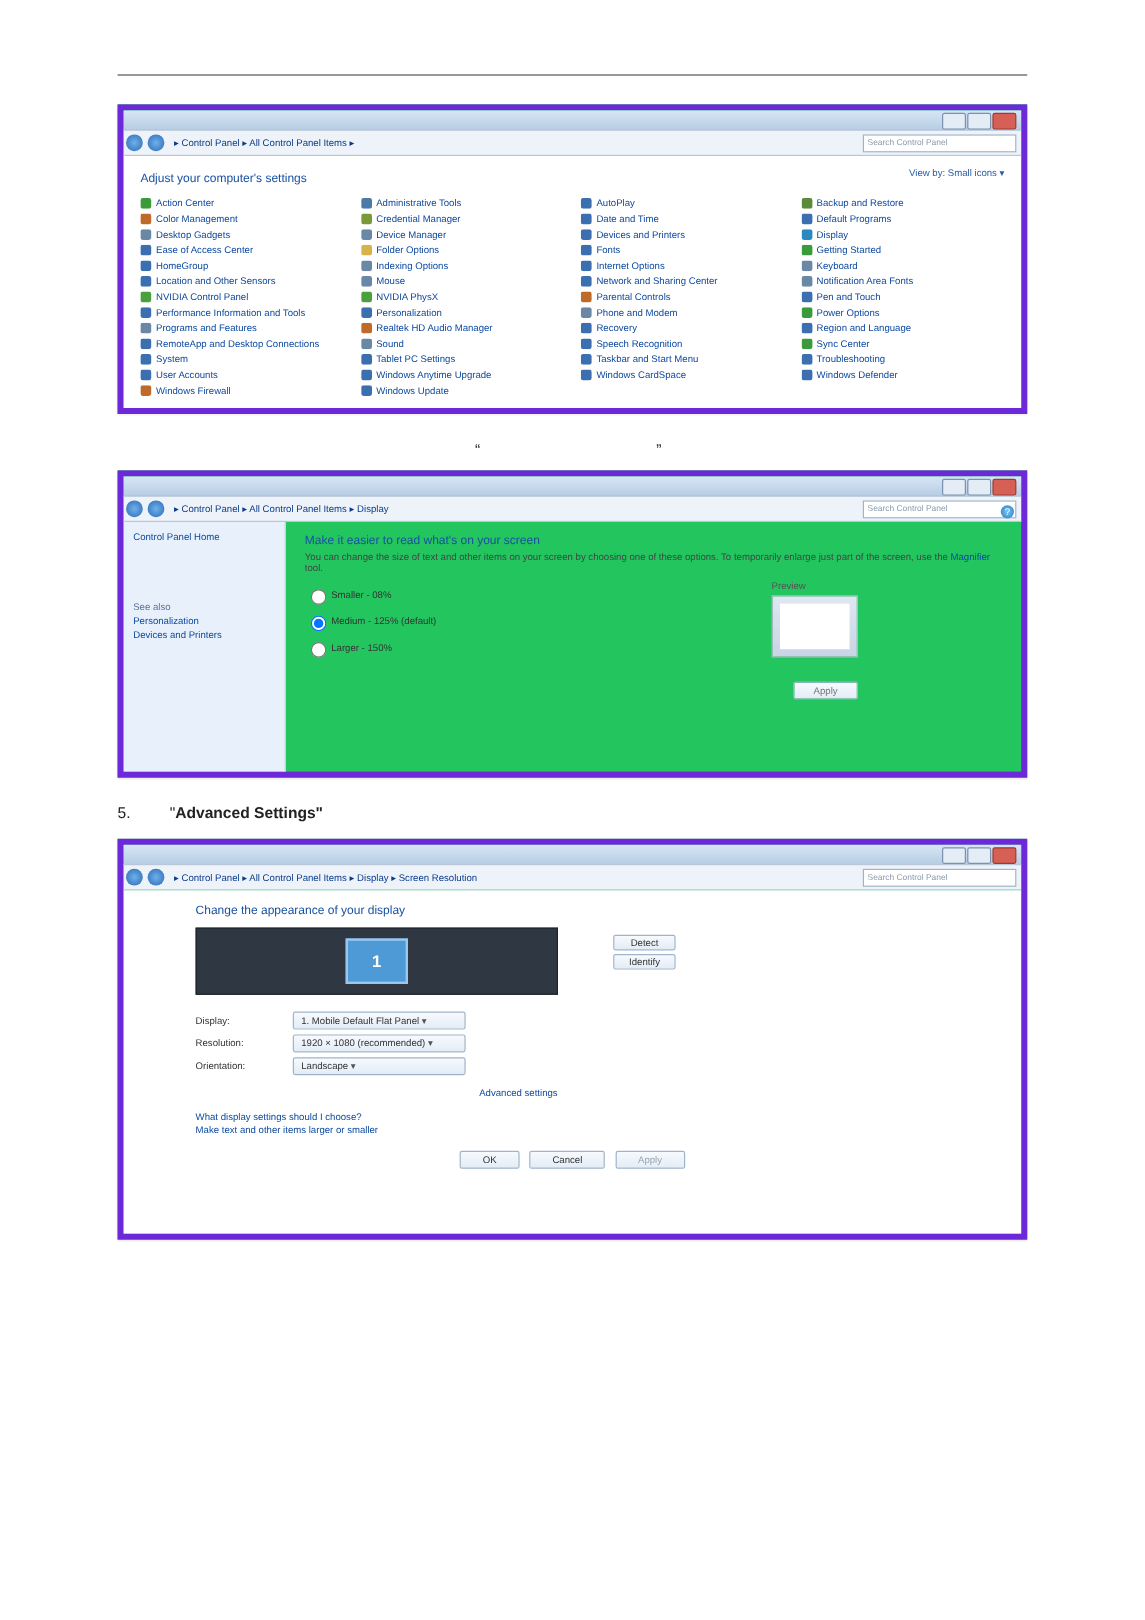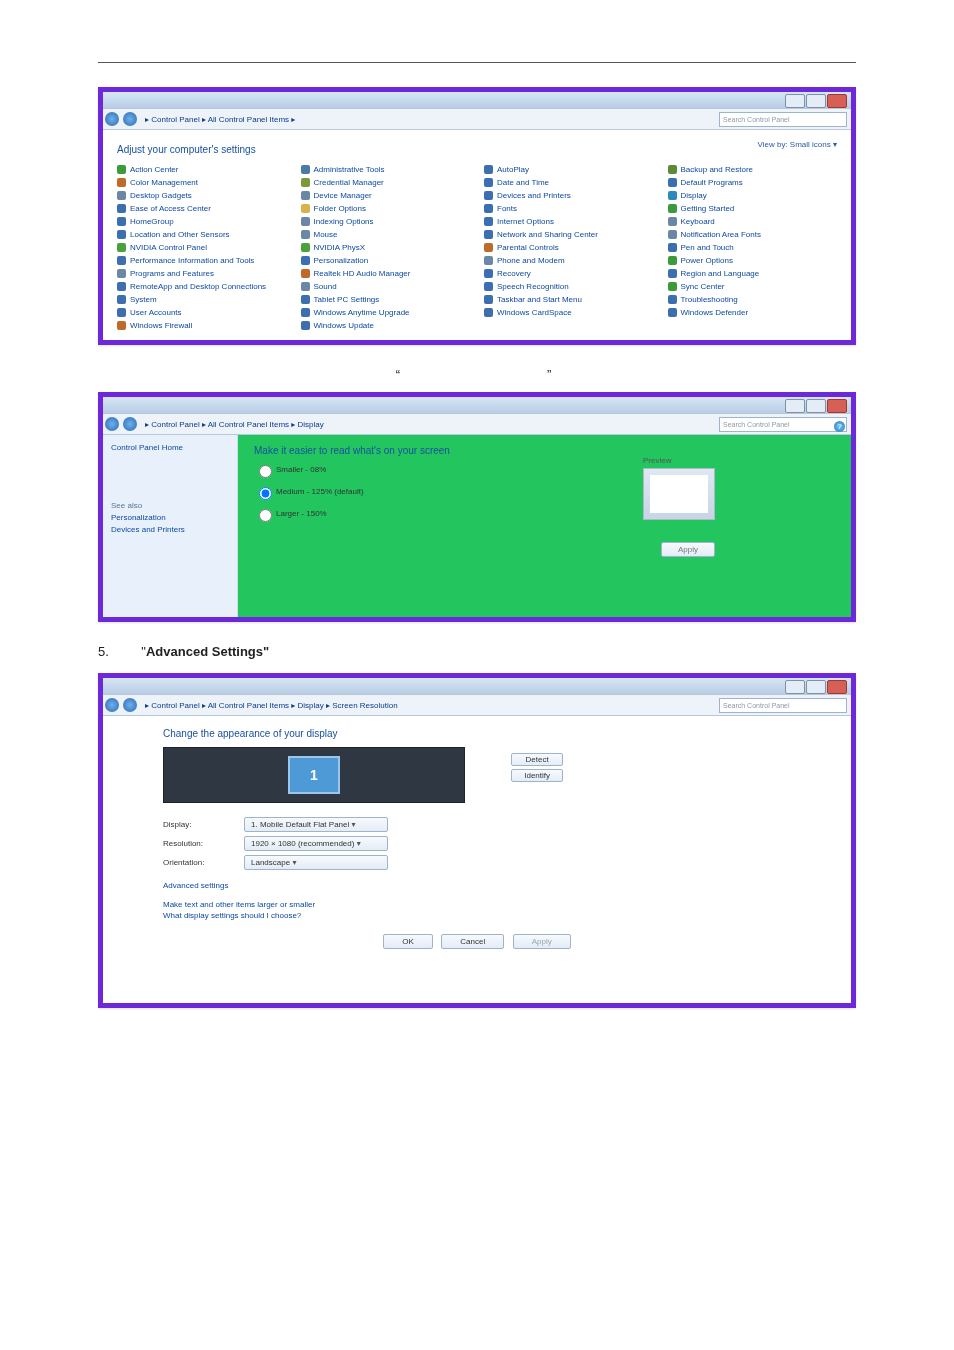--- a/index.html
+++ b/index.html
@@ -51,21 +51,21 @@
   .s3 h4{color:#1951a1;font-size:10px;font-weight:400;margin:2px 0 8px}
   .s3 .monwrap{background:#2f3742;border:1px solid #1e242c;height:54px;width:300px;display:flex;align-items:center;justify-content:center;position:relative;margin-bottom:10px}
   .s3 .mon{width:48px;height:34px;background:#4d9ad6;border:2px solid #9cc6ea;position:relative;display:flex;align-items:center;justify-content:center;color:#fff;font-size:14px;font-weight:600}
   .s3 .detect{position:absolute;right:-98px;top:6px;display:flex;flex-direction:column;gap:3px}
   .s3 .detect .btn,.s3 .row .sel,.s3 .foot .btn{display:inline-block;border:1px solid #9fb3c9;background:linear-gradient(#f7fafe,#e3ecf6);font-size:8px;border-radius:2px}
   .s3 .detect .btn{padding:1px 12px;color:#333;text-align:center}
   .s3 .row{display:flex;align-items:center;margin:4px 0;font-size:8px;color:#333}
   .s3 .row .lab{width:81px}
   .s3 .row .sel{padding:2px 6px;min-width:130px;color:#333}
   .s3 .row .sel::after{content:" ▾";color:#555}
-  .s3 .adv{text-align:left;margin:2px 90px 8px 0}
+  .s3 .adv{text-align:center;margin:2px 90px 8px 0}
   .s3 .adv a{color:#0e4aa0;font-size:8px;text-decoration:none}
   .s3 .links a{display:block;color:#0e4aa0;font-size:8px;margin:2px 0;text-decoration:none}
   .s3 .foot{text-align:center;margin:10px 0 4px}
   .s3 .foot .btn{padding:2px 18px;margin:0 2px;color:#333}
   .s3 .foot .btn.dis{color:#9aa5b1}
   .help{position:absolute;right:6px;top:24px;width:11px;height:11px;border-radius:50%;background:radial-gradient(#7fc4f2,#1b7cc4);font-size:8px;color:#fff;text-align:center;line-height:11px}
 </style>
 </head>
 <body>
 
@@ -319,20 +319,23 @@
       <div class="side">
         <div class="hdr">Control Panel Home</div>
         <div class="also">See also</div>
         <div id="s2also">
             <a>Personalization</a>
             <a>Devices and Printers</a>
           </div>
       </div>
       <div class="main">
         <h4>Make it easier to read what's on your screen</h4>
+        <div class="desc">
+          <span>You can change the size of text and other items on your screen by choosing one of these options. To temporarily enlarge just part of the screen, use the </span><span class="lnk">Magnifier</span><span> tool.</span>
+        </div>
         <div class="preview">
           <div class="lbl">Preview</div>
           <div class="prevbox"></div>
         </div>
         <div class="opts" id="s2opts">
             <label><input type="radio" name="sc" style=""><span>Smaller - 08%</span></label>
             <label><input type="radio" name="sc" checked="" style=""><span>Medium - 125% (default)</span></label>
             <label><input type="radio" name="sc" style=""><span>Larger - 150%</span></label>
           </div>
         <div style="clear:both"></div>
@@ -384,22 +387,22 @@
             <span class="lab">Resolution:</span>
             <span class="sel">1920 × 1080 (recommended)</span>
           </div>
           <div class="row">
             <span class="lab">Orientation:</span>
             <span class="sel">Landscape</span>
           </div>
         </div>
       <div class="adv"><a>Advanced settings</a></div>
       <div class="links" id="s3links">
+          <a>What display settings should I choose?</a>
           <a>Make text and other items larger or smaller</a>
-          <a>What display settings should I choose?</a>
         </div>
       <div class="foot">
         <span class="btn">OK</span>
         <span class="btn">Cancel</span>
         <span class="btn dis">Apply</span>
       </div>
       <div style="height:40px"></div>
     </div>
   </div>
 </div>

